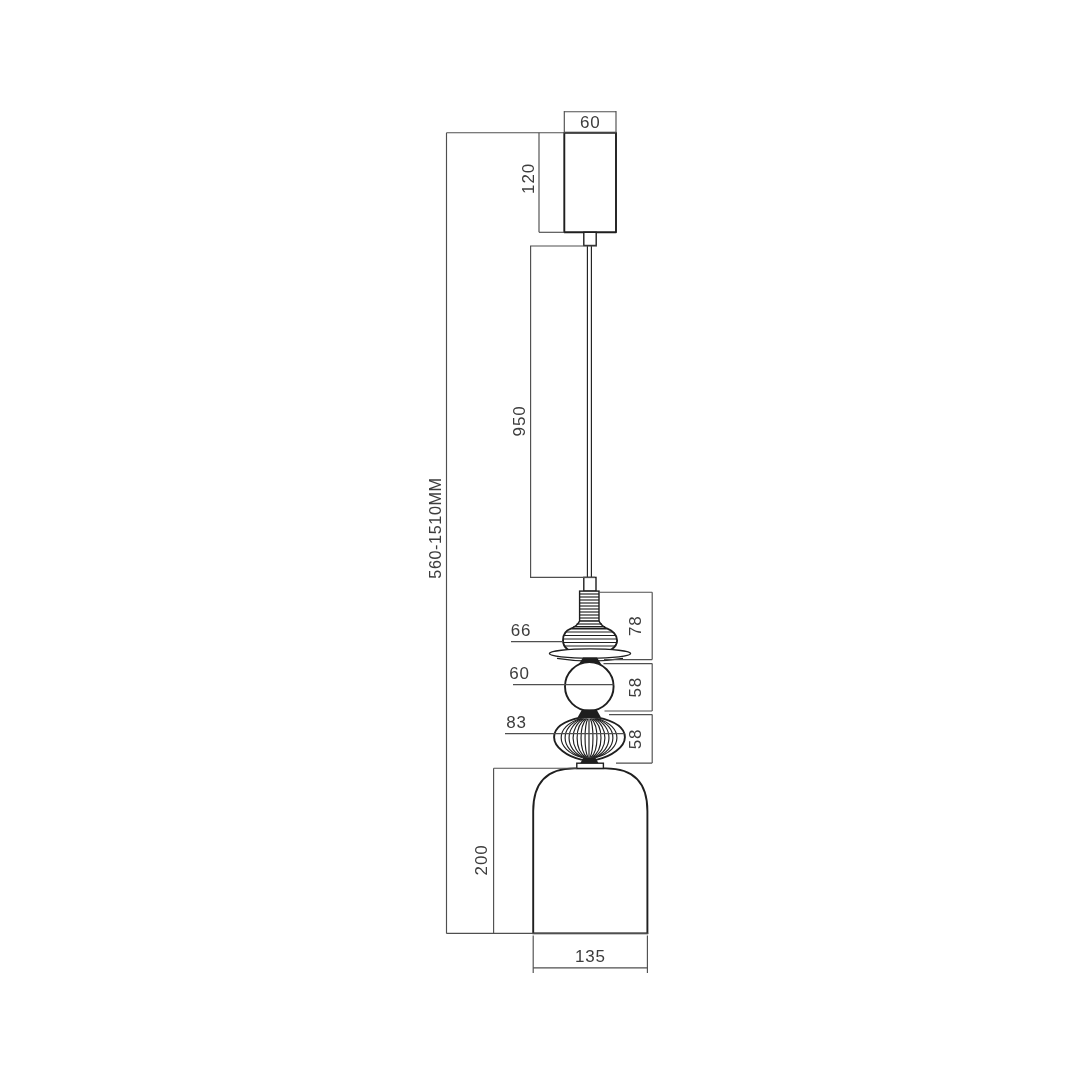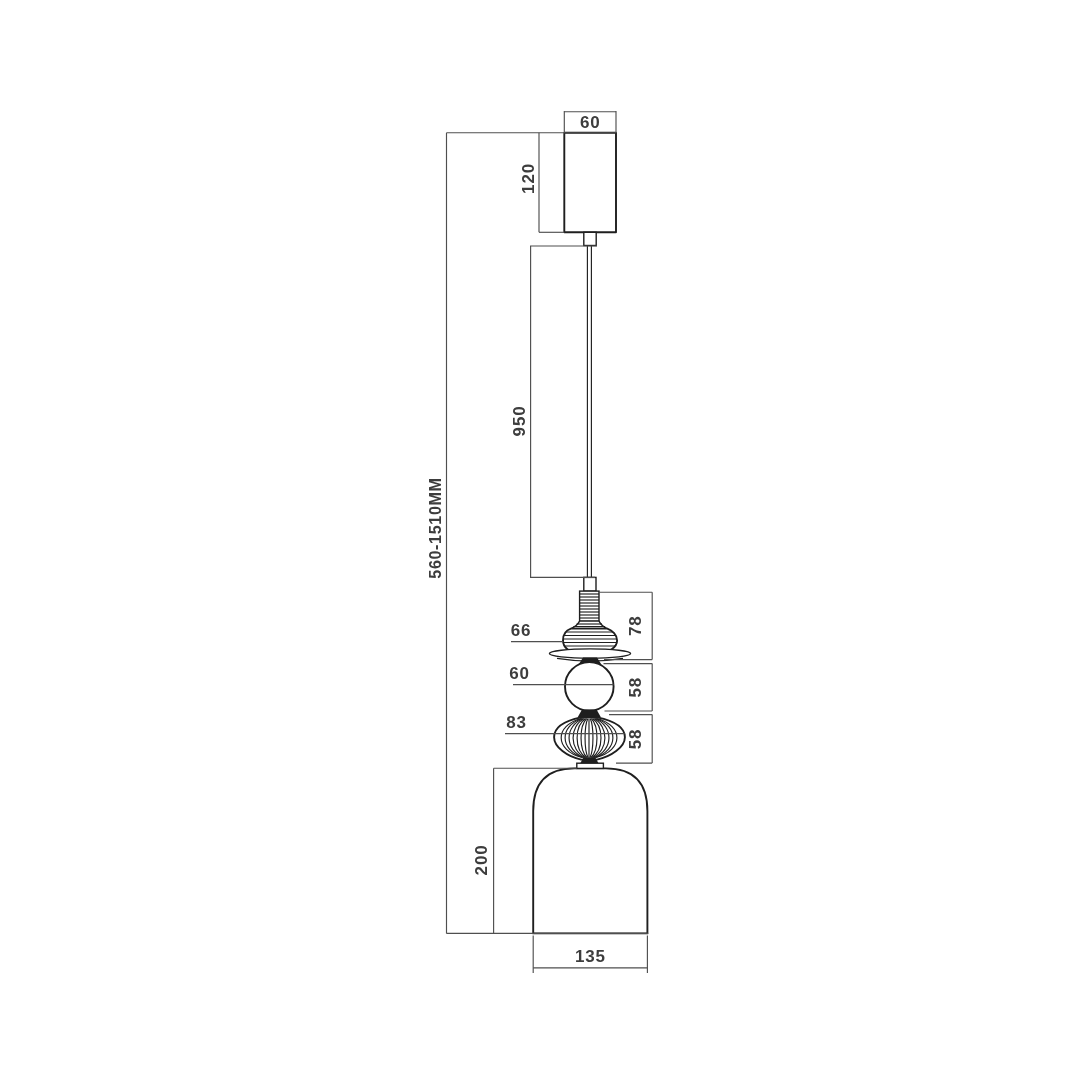--- a/index.html
+++ b/index.html
@@ -9,21 +9,20 @@
     width: 1080px;
     height: 1080px;
     overflow: hidden;
     font-family: "Liberation Sans", sans-serif;
   }
   .stage {
     position: relative;
     width: 1080px;
     height: 1080px;
     background: #ffffff;
-    font-weight: bold;
   }
   svg { display: block; }
   
   .obj {
     stroke: #1f1f1f;
     stroke-width: 1.9;
     fill: none;
     stroke-linecap: butt;
     stroke-linejoin: round;
   }

